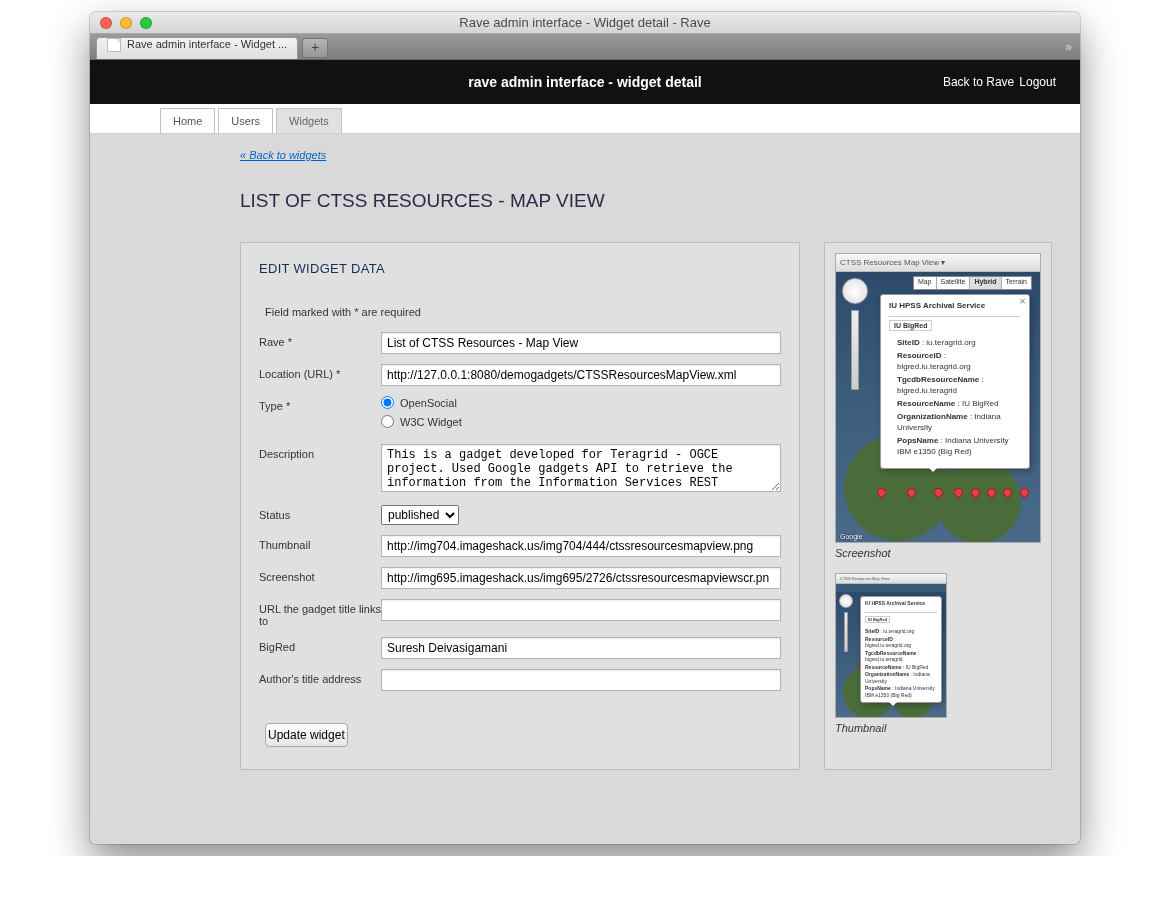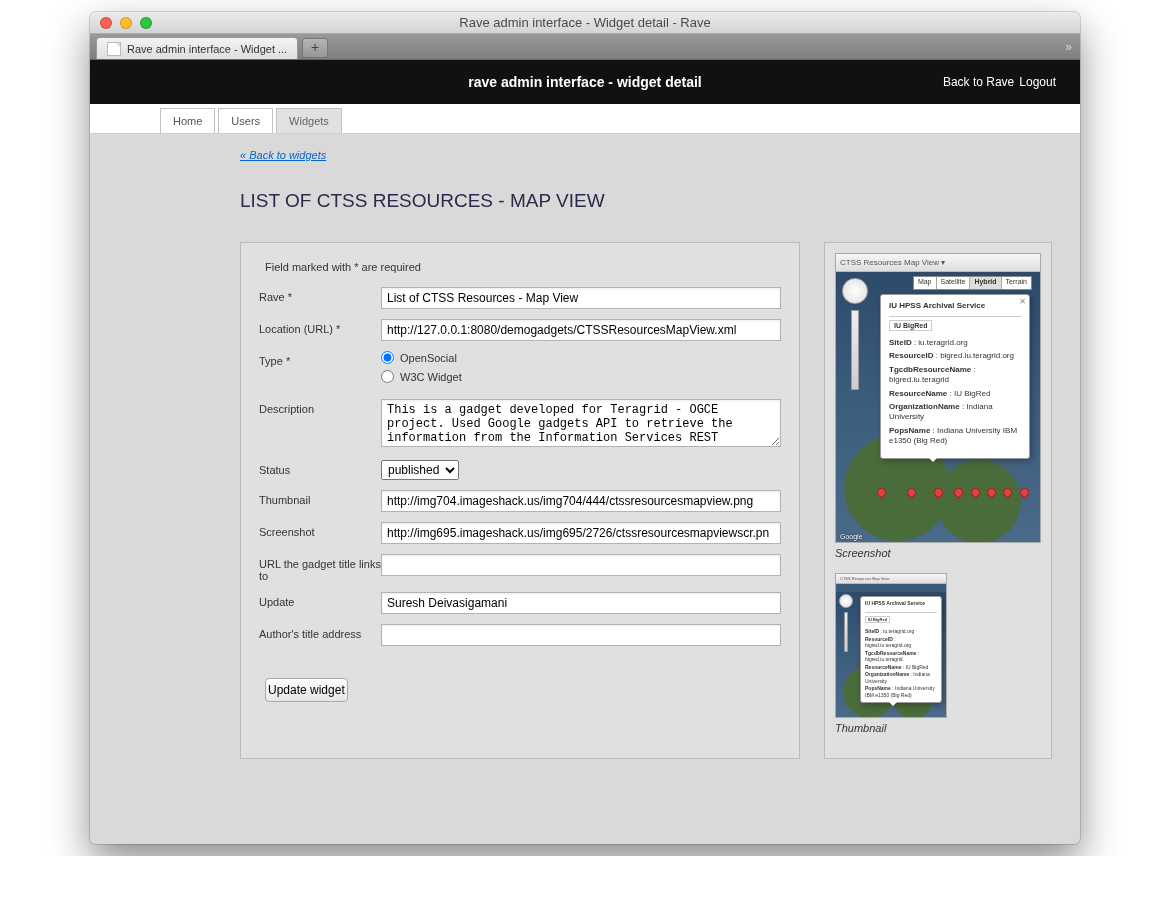--- a/index.html
+++ b/index.html
@@ -39,21 +39,21 @@
     height: 26px;
     background: linear-gradient(#9a9a9a, #7e7e7e);
     display: flex; align-items: flex-end;
     border-bottom: 1px solid #666;
     padding-left: 6px;
   }
   .browser-tab {
     background: linear-gradient(#f3f3f3, #dedede);
     border: 1px solid #999; border-bottom: none;
     border-radius: 4px 4px 0 0;
-    height: 22px; display: flex; align-items: center;
+    height: 22px; display: flex; 
     padding: 0 10px; gap: 6px;
     font-size: 11px; color: #333;
     max-width: 250px;
   }
   .page-icon { width: 14px; height: 14px; background: #fff; border: 1px solid #bbb; position: relative; }
   .page-icon::after { content:""; position:absolute; right:0; top:0; border-top:4px solid #ddd; border-left:4px solid transparent; }
   .new-tab-btn {
     width: 26px; height: 20px; margin-left: 4px; margin-bottom: 1px;
     background: linear-gradient(#b5b5b5,#969696);
     border: 1px solid #777; border-radius: 3px;
@@ -159,21 +159,21 @@
     font-size: 8px; color:#333;
   }
   .shot.large .info-popup { top:40px; right:10px; width:150px; padding:6px 8px 8px; }
   .shot.small .info-popup { top:22px; right:4px; width:82px; padding:3px 4px; font-size:5px; }
   .info-popup::after {
     content:""; position:absolute; bottom:-12px; left:30%;
     border: 8px solid transparent; border-top-color:#fff;
   }
   .popup-title { font-weight:bold; border-bottom:1px solid #ccc; padding-bottom:6px; margin-bottom:3px; }
   .popup-tab { display:inline-block; border:1px solid #ccc; padding:1px 4px; margin-bottom:4px; font-size:7px; font-weight:bold; }
-  .popup-row { margin: 3px 0; line-height:1.3; }
+  .popup-row { margin: 3px 8px; line-height:1.3; }
   .popup-row b { font-weight:bold; }
   .nav-ctrl {
     position:absolute; top:24px; left:6px; width:26px; height:26px;
     border-radius:50%; background:radial-gradient(#fff,#ddd);
     border:1px solid #aaa;
   }
   .zoom-ctrl {
     position:absolute; top:56px; left:15px; width:8px; height:80px;
     background:linear-gradient(#eee,#ccc); border:1px solid #999;
   }
@@ -226,20 +226,21 @@
       <div class="nav-tab">Users</div>
       <div class="nav-tab active">Widgets</div>
     </div>
 
     <div class="content">
       <span class="back-link">« Back to widgets</span>
       <div class="page-heading">LIST OF CTSS RESOURCES - MAP VIEW</div>
 
       <div class="panels">
         <div class="form-panel">
+          <div class="panel-title">EDIT WIDGET DATA</div>
           <div class="req-note">Field marked with * are required</div>
 
           <div class="form-row">
             <div class="form-label">Rave *</div>
             <div class="form-field"><input type="text" value="List of CTSS Resources - Map View" style=""></div>
           </div>
           <div class="form-row">
             <div class="form-label">Location (URL) *</div>
             <div class="form-field"><input type="text" value="http://127.0.0.1:8080/demogadgets/CTSSResourcesMapView.xml" style=""></div>
           </div>
@@ -274,21 +275,21 @@
           </div>
           <div class="form-row">
             <div class="form-label">Screenshot</div>
             <div class="form-field"><input type="text" value="http://img695.imageshack.us/img695/2726/ctssresourcesmapviewscr.pn" style=""></div>
           </div>
           <div class="form-row">
             <div class="form-label">URL the gadget title links to</div>
             <div class="form-field"><input type="text" value="" style=""></div>
           </div>
           <div class="form-row">
-            <div class="form-label">Update</div>
+            <div class="form-label">BigRed</div>
             <div class="form-field"><input type="text" value="Suresh Deivasigamani" style=""></div>
           </div>
           <div class="form-row">
             <div class="form-label">Author's title address</div>
             <div class="form-field"><input type="text" value="" style=""></div>
           </div>
 
           <button class="update-btn">Update widget</button>
         </div>
 

